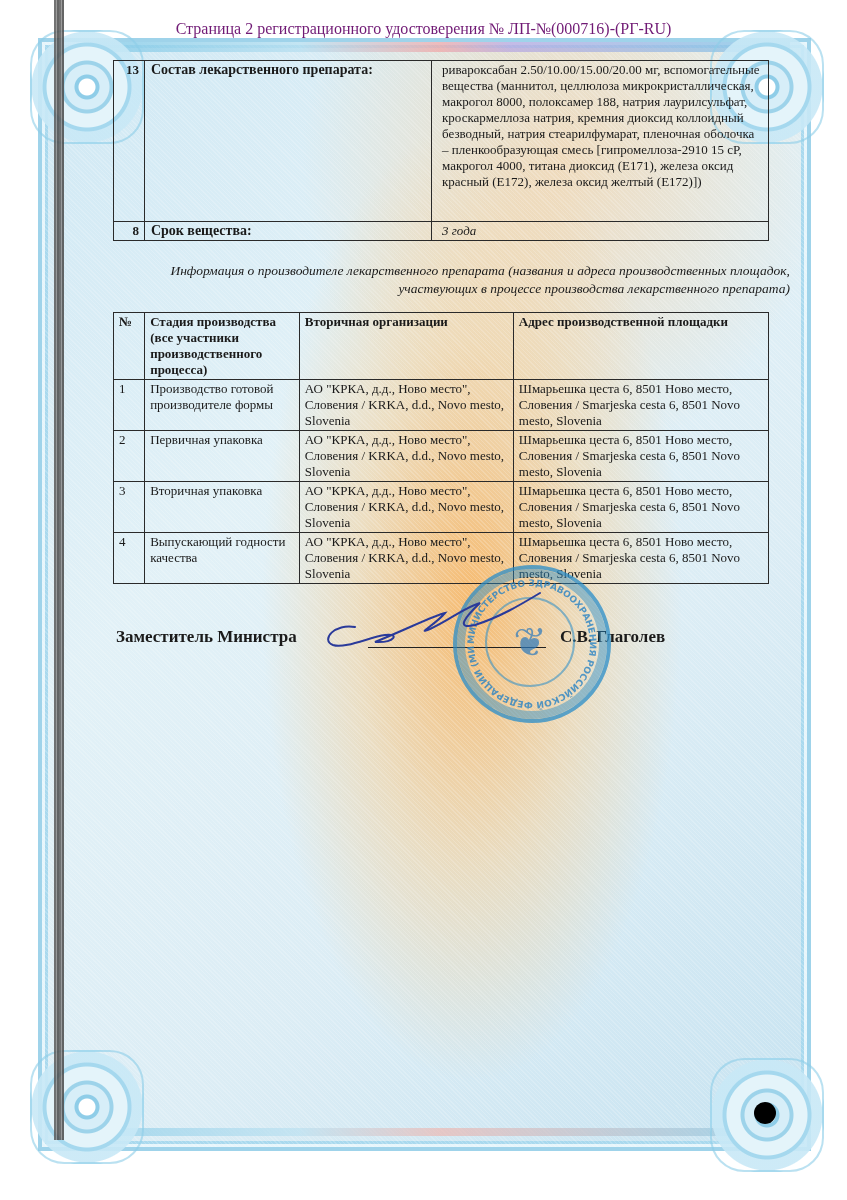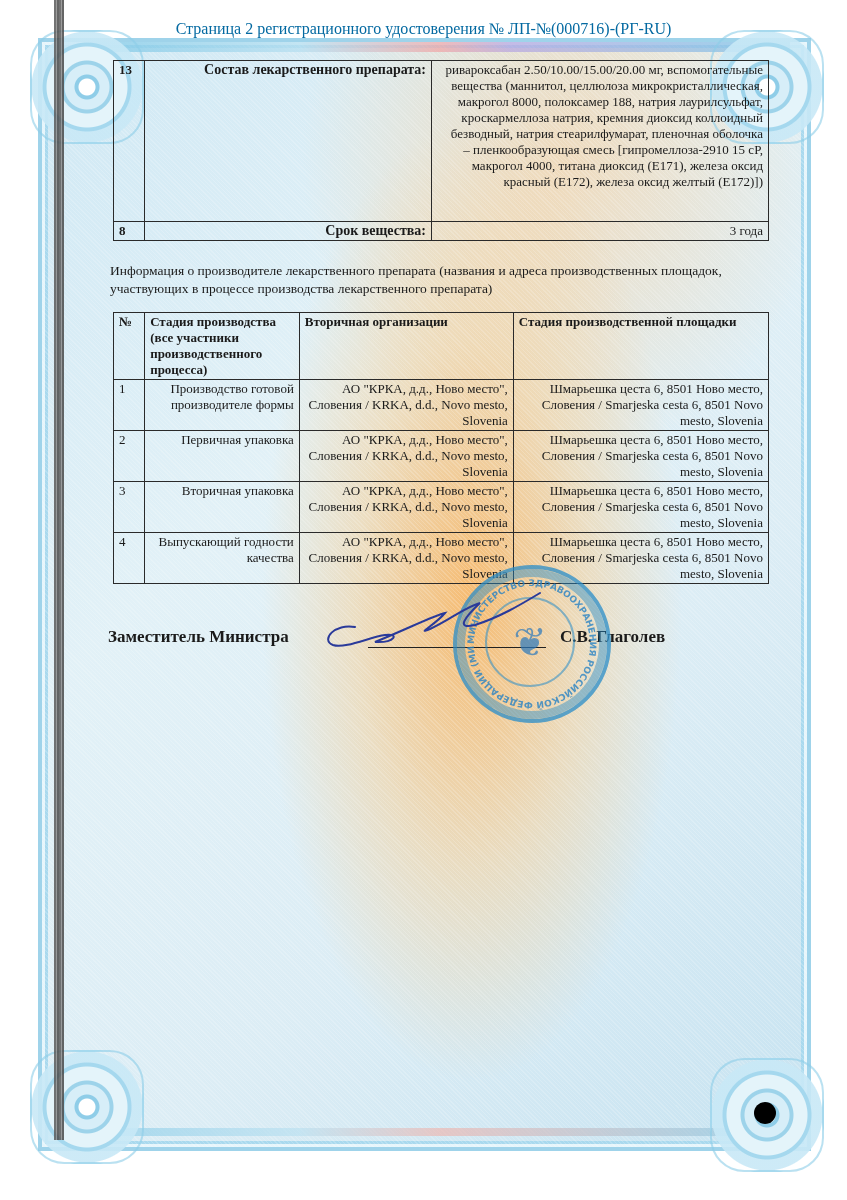--- a/index.html
+++ b/index.html
@@ -43,47 +43,47 @@
       radial-gradient(circle, #ffffff 0 8px, #8fcde8 9px 12px, #d7eef8 13px 22px, #9dd3ea 23px 26px, #e4f4fa 27px 40px, #a5d8ee 41px 44px, rgba(200,232,246,0.9) 45px 55px, rgba(200,232,246,0) 56px);
     border:2px solid rgba(140,205,232,0.6);
   }
   .rosette.tl { left:30px; top:30px; }
   .rosette.tr { left:710px; top:30px; }
   .rosette.bl { left:30px; top:1050px; }
   .rosette.br { left:710px; top:1058px; }
 
   .title {
     position:absolute; left:0; width:847px; top:20px; text-align:center;
-    font-size:16px; color:#0369a1;
+    font-size:16px; color:#701a75;
   }
   table { border-collapse:collapse; position:absolute; }
-  td, th { border:1px solid #2a2a2a; vertical-align:top; font-size:13px; line-height:16px; padding:1px 5px;text-align:right; }
+  td, th { border:1px solid #2a2a2a; vertical-align:top; font-size:13px; line-height:16px; padding:1px 5px; }
   .t1 { left:113px; top:60px; width:656px; }
-  .t1 .num { width:20px; font-weight:bold; text-align:left; font-size:13px; }
+  .t1 .num { width:20px; font-weight:bold; text-align:right; font-size:13px; }
   .t1 .lbl { width:278px; font-weight:bold; font-size:14px; padding-left:6px; }
   .t1 .val { width:324px; padding-left:10px;margin-top:12px; }
-  .t1 .center { text-align:right; }
+  .t1 .center { text-align:left;font-style:italic; }
   .r13 td { height:158px; }
 
   .info {
-    position:absolute; left:110px; width:680px; top:262px; text-align:left;
-    font-size:13.5px; line-height:18px; color:#1a1a1a;
+    position:absolute; left:110px; width:680px; top:262px; text-align:right;
+    font-size:13.5px; line-height:18px; color:#1a1a1a;font-style:italic;
   }
   .t2 { left:113px; top:312px; width:656px; }
   .t2 th { font-weight:bold; text-align:left; font-size:13px; }
   .t2 .c1 { width:20px; }
   .t2 .c2 { width:143px; }
   .t2 .c3 { width:202px; }
   .t2 .c4 { width:243px; }
   .t2 thead th { height:62px; }
   .t2 tbody td { height:48px; }
   .t2 .n { text-align:left; }
 
   .sig-row { position:absolute; top:627px; left:0; width:847px; height:30px; }
-  .sig-label { position:absolute; left:108px; top:0; font-weight:bold; font-size:17px; }
+  .sig-label { position:absolute; left:116px; top:0; font-weight:bold; font-size:17px; }
   .sig-line { position:absolute; left:368px; top:20px; width:178px; border-top:1px solid #222; }
   .sig-name { position:absolute; left:560px; top:0; font-weight:bold; font-size:17px; }
 
   .stamp {
     position:absolute; left:453px; top:565px; width:150px; height:150px; border-radius:50%;
     border:4px solid rgba(40,140,200,0.75);
     box-shadow: inset 0 0 0 6px rgba(255,255,255,0), inset 0 0 0 8px rgba(40,140,200,0.45);
   }
   .stamp-inner {
     position:absolute; left:28px; top:28px; width:86px; height:86px; border-radius:50%;
@@ -131,21 +131,21 @@
   </table>
 
 <div class="info">Информация о производителе лекарственного препарата (названия и адреса производственных площадок, участвующих в процессе производства лекарственного препарата)</div>
 
 <table class="t2">
   <thead>
     <tr>
       <th class="c1">№</th>
       <th class="c2">Стадия производства (все участники производственного процесса)</th>
       <th class="c3">Вторичная организации</th>
-      <th class="c4">Стадия производственной площадки</th>
+      <th class="c4">Адрес производственной площадки</th>
     </tr>
   </thead>
   <tbody>
     <tr>
       <td class="n">1</td>
       <td>Производство готовой производителе формы</td>
       <td>АО "КРКА, д.д., Ново место", Словения / KRKA, d.d., Novo mesto, Slovenia</td>
       <td>Шмарьешка цеста 6, 8501 Ново место, Словения / Smarjeska cesta 6, 8501 Novo mesto, Slovenia</td>
     </tr>
     <tr>

